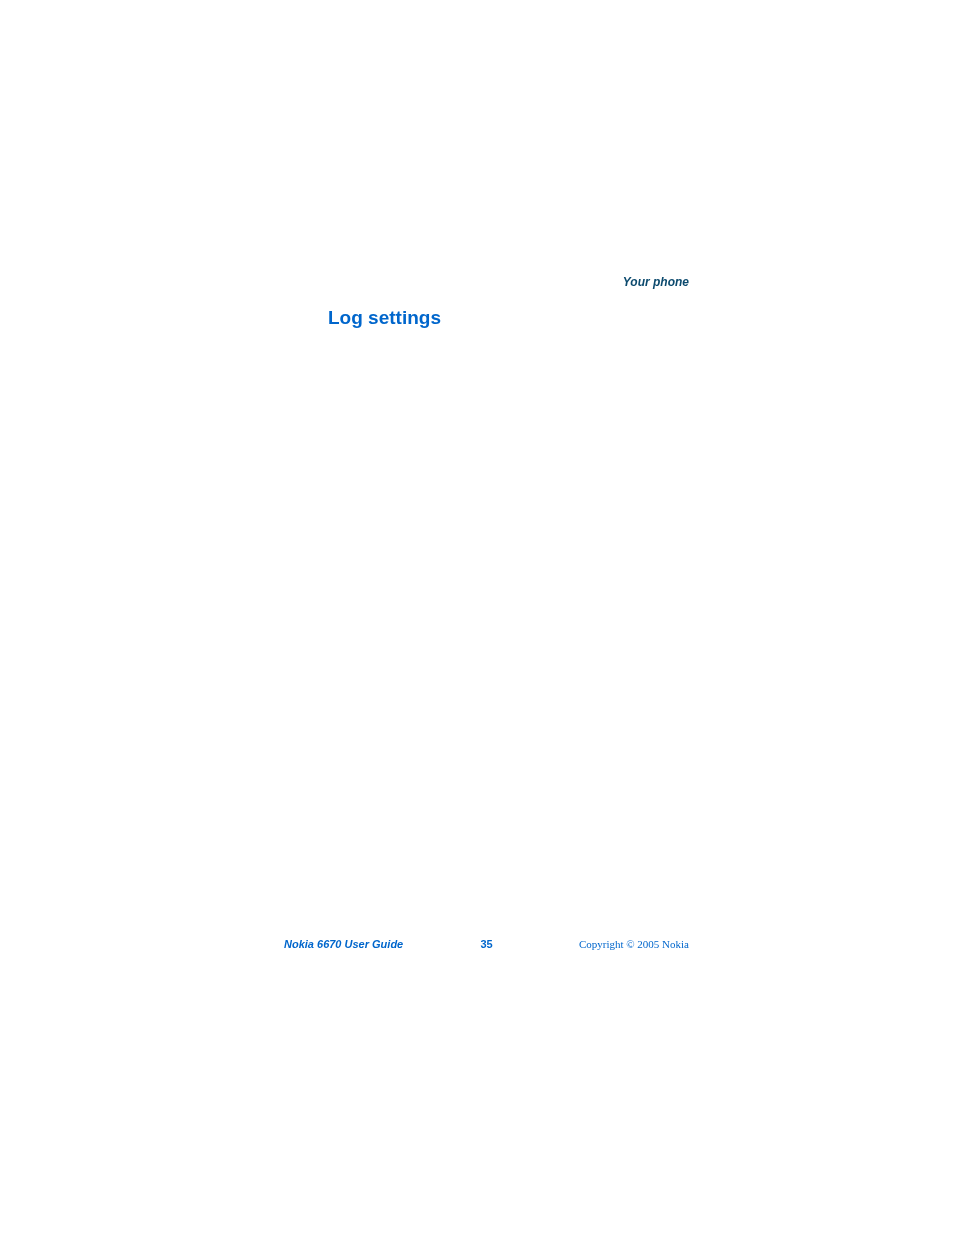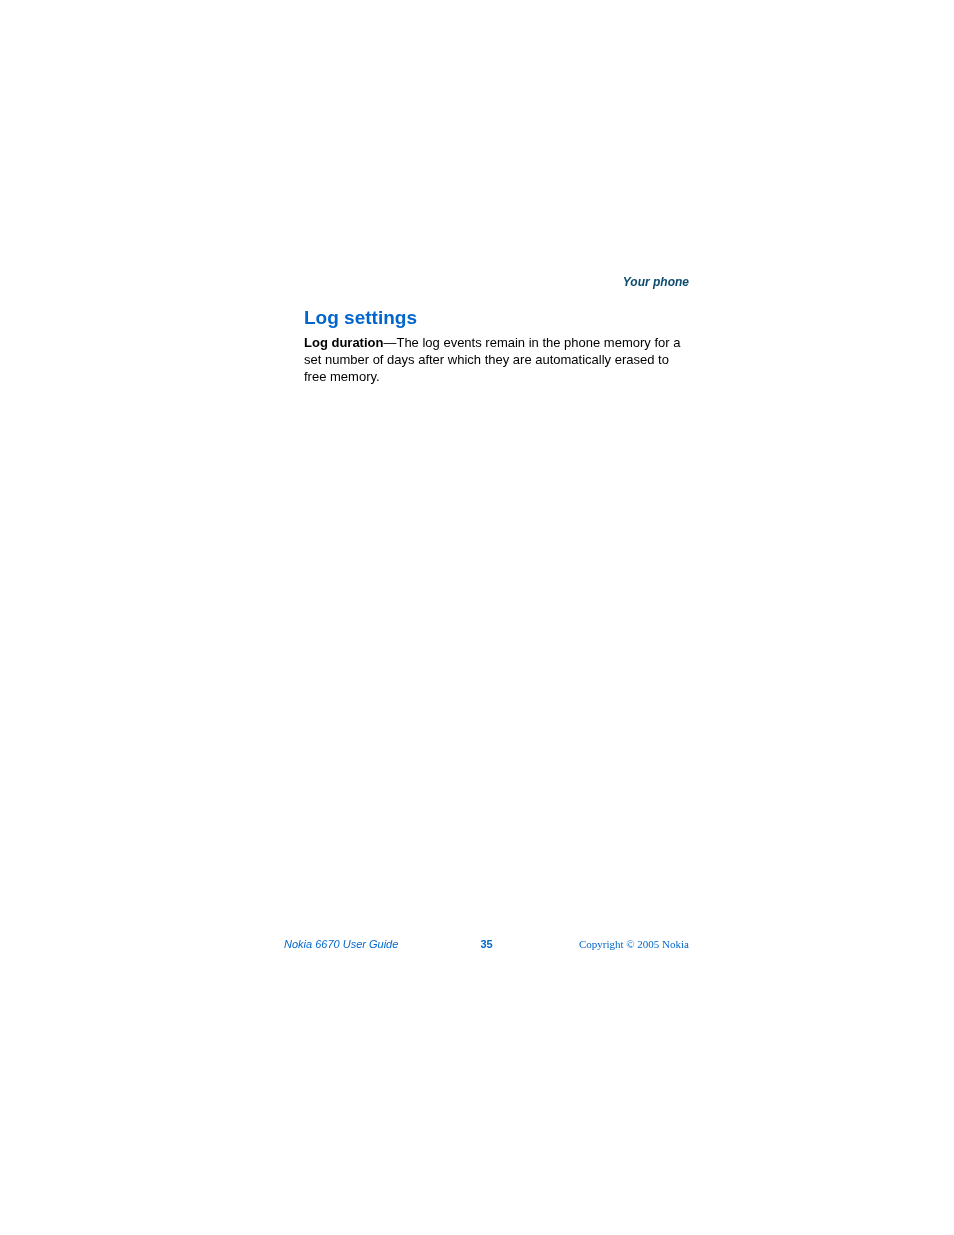--- a/index.html
+++ b/index.html
@@ -26,20 +26,21 @@
       font-style: italic;
       color: #0c4a6e;
       margin-bottom: 18px;
       font-weight: bold;
     }
     .heading {
       color: #0066cc;
       font-size: 19px;
       font-weight: bold;
       margin-bottom: 6px;
+      margin-left: 24px;
     }
     .paragraph {
       font-size: 13px;
       color: #000000;
       line-height: 1.3;
       margin-bottom: 6px;
     }
     .bold {
       font-weight: bold;
     }
@@ -49,21 +50,21 @@
       top: 938px;
       width: 405px;
       display: flex;
       justify-content: space-between;
       align-items: center;
       font-size: 11px;
       color: #0066cc;
     }
     .footer-left {
       font-style: italic;
-      font-weight: normal;
+      font-weight: bold;
       text-align: center;
     }
     .footer-center {
       position: absolute;
       left: 50%;
       transform: translateX(-50%);
       font-weight: bold;
     }
     .footer-right {
       text-align: right;
@@ -72,23 +73,20 @@
   </style>
 </head>
 <body>
 
 <div class="page-content">
   <div class="header-section">Your phone</div>
 
   <h2 class="heading">Log settings</h2>
 
 
-  <p class="paragraph">
-    <span class="bold">Log duration</span><span>—The log events remain in the phone memory for a set number of days after which they are automatically erased to free memory.</span>
-  </p>
 
 
 </div>
 
 <div class="footer">
   <span class="footer-left">Nokia 6670 User Guide</span>
   <span class="footer-center">35</span>
   <span class="footer-right">Copyright © 2005 Nokia</span>
 </div>
 

